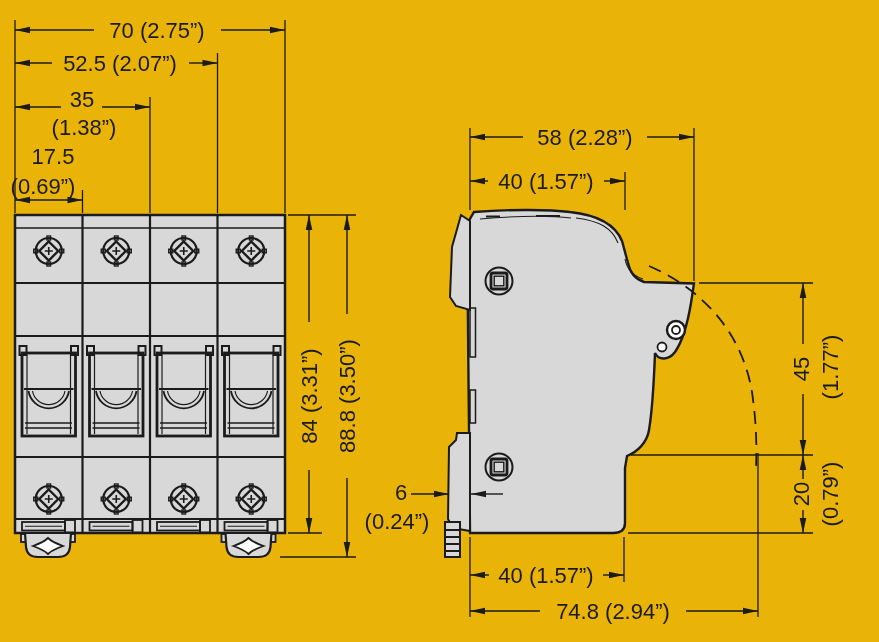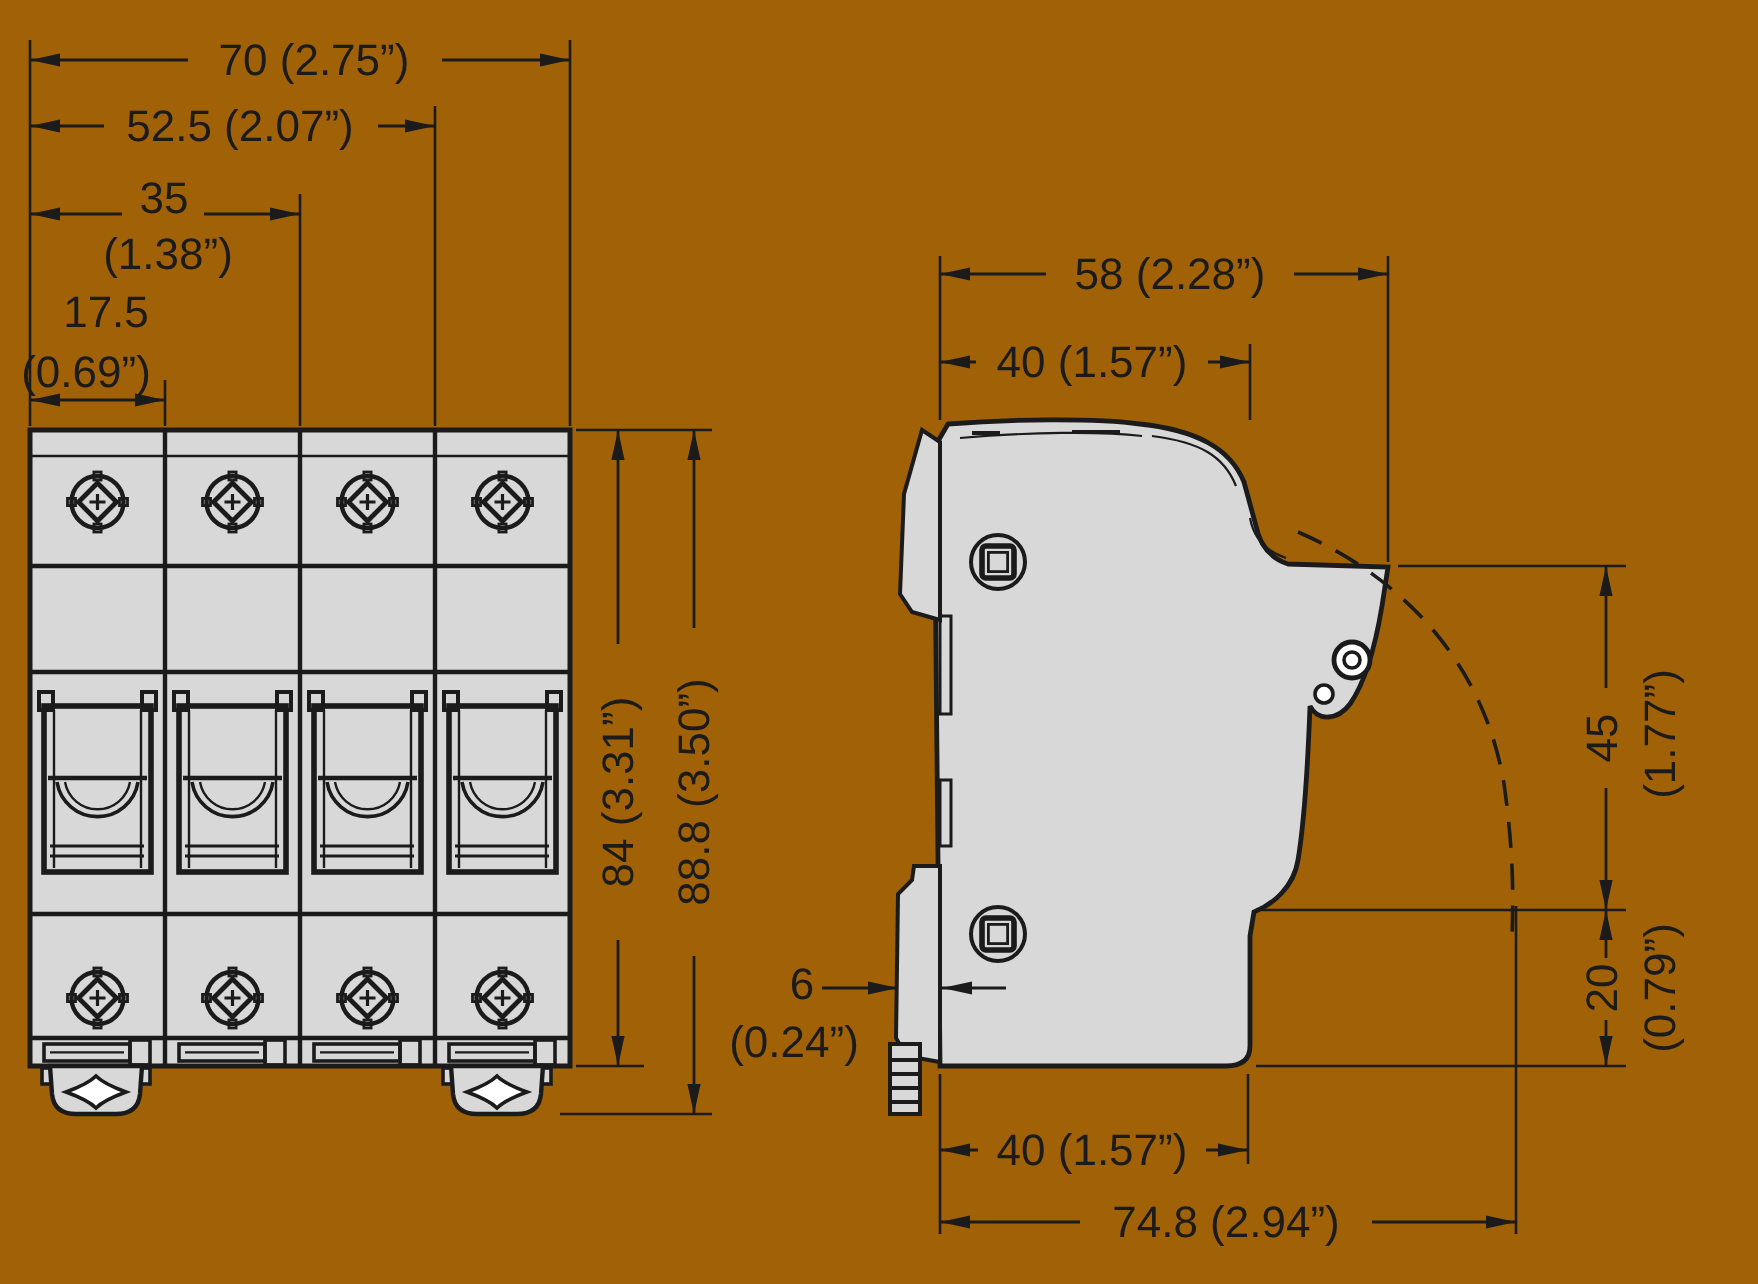--- a/index.html
+++ b/index.html
@@ -1,16 +1,16 @@
 <!DOCTYPE html>
 <html><head>
 <meta charset="utf-8">
 <style>
   html,body { margin:0; padding:0; background:#ffffff; }
-  .stage { position:relative; width:879px; height:642px; background:#a16207; overflow:hidden; }
+  .stage { position:relative; width:879px; height:642px; background:#eab308; overflow:hidden; }
   svg { display:block; }
   .ext   { stroke:#1b1b1b; stroke-width:1.3; fill:none; }
   .dim   { stroke:#1b1b1b; stroke-width:1.4; fill:none; }
   .edge  { stroke:#1b1b1b; fill:none; }
   .body  { fill:#d8d8d8; stroke:#1b1b1b; }
   .hatch { stroke:#1b1b1b; stroke-width:2; }
   .dash  { stroke:#1b1b1b; stroke-width:1.8; fill:none; stroke-dasharray:13 8; }
   text.lbl {
     font-family:"Liberation Sans","DejaVu Sans",sans-serif;
     font-size:22px; fill:#1b1b1b;

